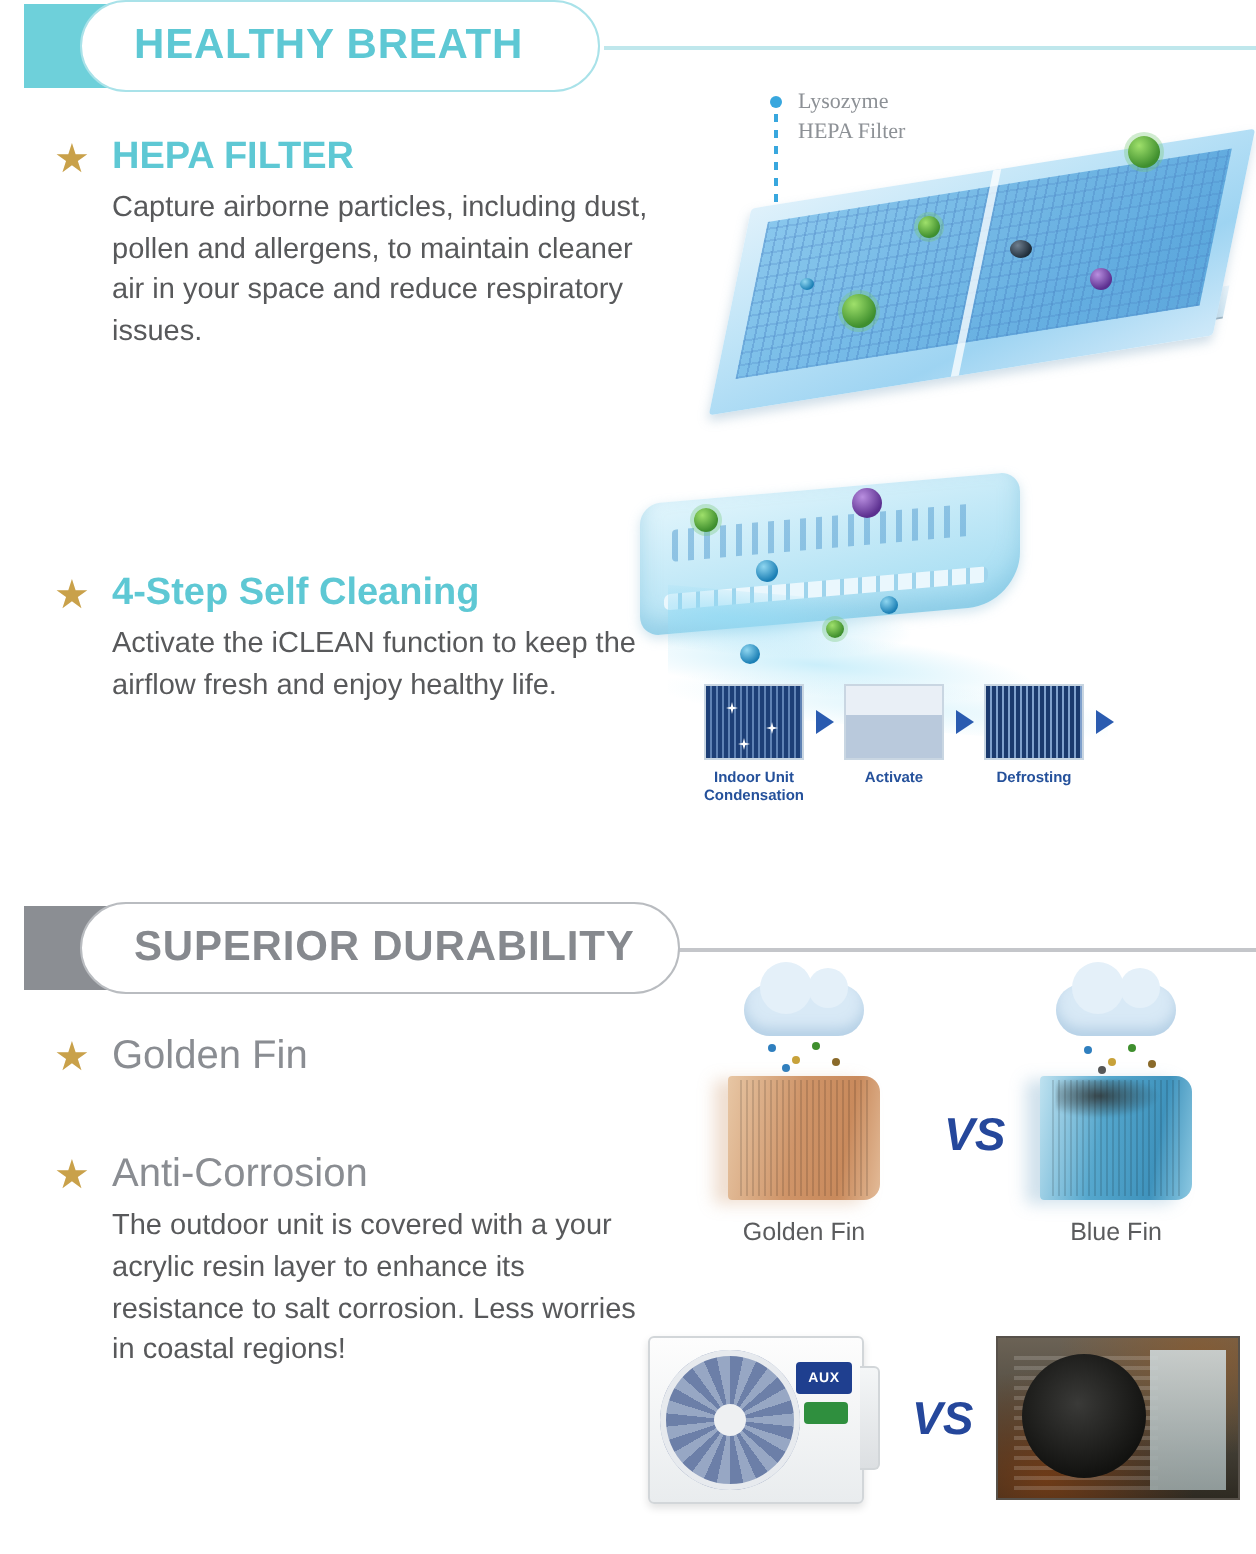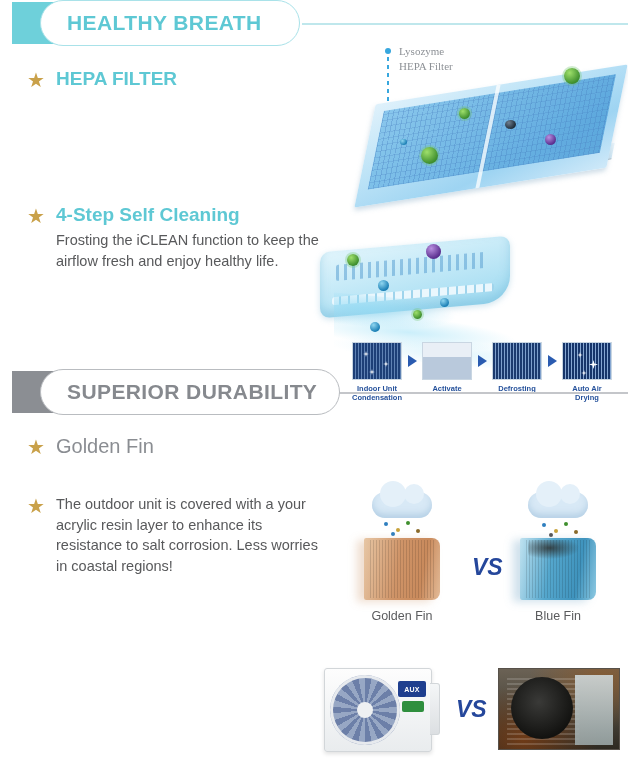--- a/index.html
+++ b/index.html
@@ -297,20 +297,21 @@
     <div class="banner-line"></div>
     <div class="banner-pill">
       <span class="banner-title">HEALTHY BREATH</span>
     </div>
   </div>
 
   <div class="feature" style="margin-top:22px;">
     <div class="star">★</div>
     <div class="feat-text">
       <div class="feat-title teal">HEPA FILTER</div>
+      <div class="feat-body">Capture airborne particles, including dust, pollen and allergens, to maintain cleaner air in your space and reduce respiratory issues.</div>
     </div>
   </div>
 
   <div class="art hepa-art">
     <div class="hepa-under"></div>
     <div class="hepa-panel"></div>
 
     <div class="germ g-green" style="left:207px;top:24px;width:16px;height:16px;"></div>
     <div class="germ g-green" style="left:102px;top:64px;width:11px;height:11px;"></div>
     <div class="germ g-green" style="left:64px;top:103px;width:17px;height:17px;"></div>
@@ -325,21 +326,21 @@
         <div>Lysozyme</div>
         <div>HEPA Filter</div>
       </div>
     </div>
   </div>
 
   <div class="feature" style="margin-top:110px;">
     <div class="star">★</div>
     <div class="feat-text">
       <div class="feat-title teal">4-Step Self Cleaning</div>
-      <div class="feat-body">Frosting the iCLEAN function to keep the airflow fresh and enjoy healthy life.</div>
+      <div class="feat-body">Activate the iCLEAN function to keep the airflow fresh and enjoy healthy life.</div>
     </div>
   </div>
 
   <div class="art clean-art">
     <div class="ac-unit">
       <div class="ac-vent"></div>
       <div class="ac-louver"></div>
     </div>
     <div class="air-flow"></div>
 
@@ -372,28 +373,20 @@
         </div>
 
       <div class="step">
         <div class="step-img i3"></div>
         <div class="step-label">Defrosting</div>
       </div>
       <div class="step-arrow">
           <i></i>
         </div>
 
-      <div class="step">
-        <div class="step-img i4">
-          <span class="spark" style="left:14px;top:9px;"></span>
-          <span class="spark" style="left:26px;top:17px;width:9px;height:9px;"></span>
-          <span class="spark" style="left:18px;top:27px;"></span>
-        </div>
-        <div class="step-label">Auto Air Drying</div>
-      </div>
     </div>
   </div>
 
   <div class="banner gray" style="margin-top:98px;">
     <div class="banner-bg"></div>
     <div class="banner-line"></div>
     <div class="banner-pill">
       <span class="banner-title">SUPERIOR DURABILITY</span>
     </div>
   </div>
@@ -431,20 +424,21 @@
         <span style="left:19px;top:13px;background:#555;"></span>
       </div>
       <div class="fin-block blue"></div>
       <div class="fin-caption">Blue Fin</div>
     </div>
   </div>
 
   <div class="feature" style="margin-top:32px;">
     <div class="star">★</div>
     <div class="feat-text">
+      <div class="feat-title gray">Anti-Corrosion</div>
       <div class="feat-body">The outdoor unit is covered with a your acrylic resin layer to enhance its resistance to salt corrosion. Less worries in coastal regions!</div>
     </div>
   </div>
 
   <div class="art outdoor-art">
     <div class="od-unit">
       <div class="od-grille"></div>
       <div class="od-logo">AUX</div>
       <div class="od-badge"></div>
       <div class="od-side"></div>

